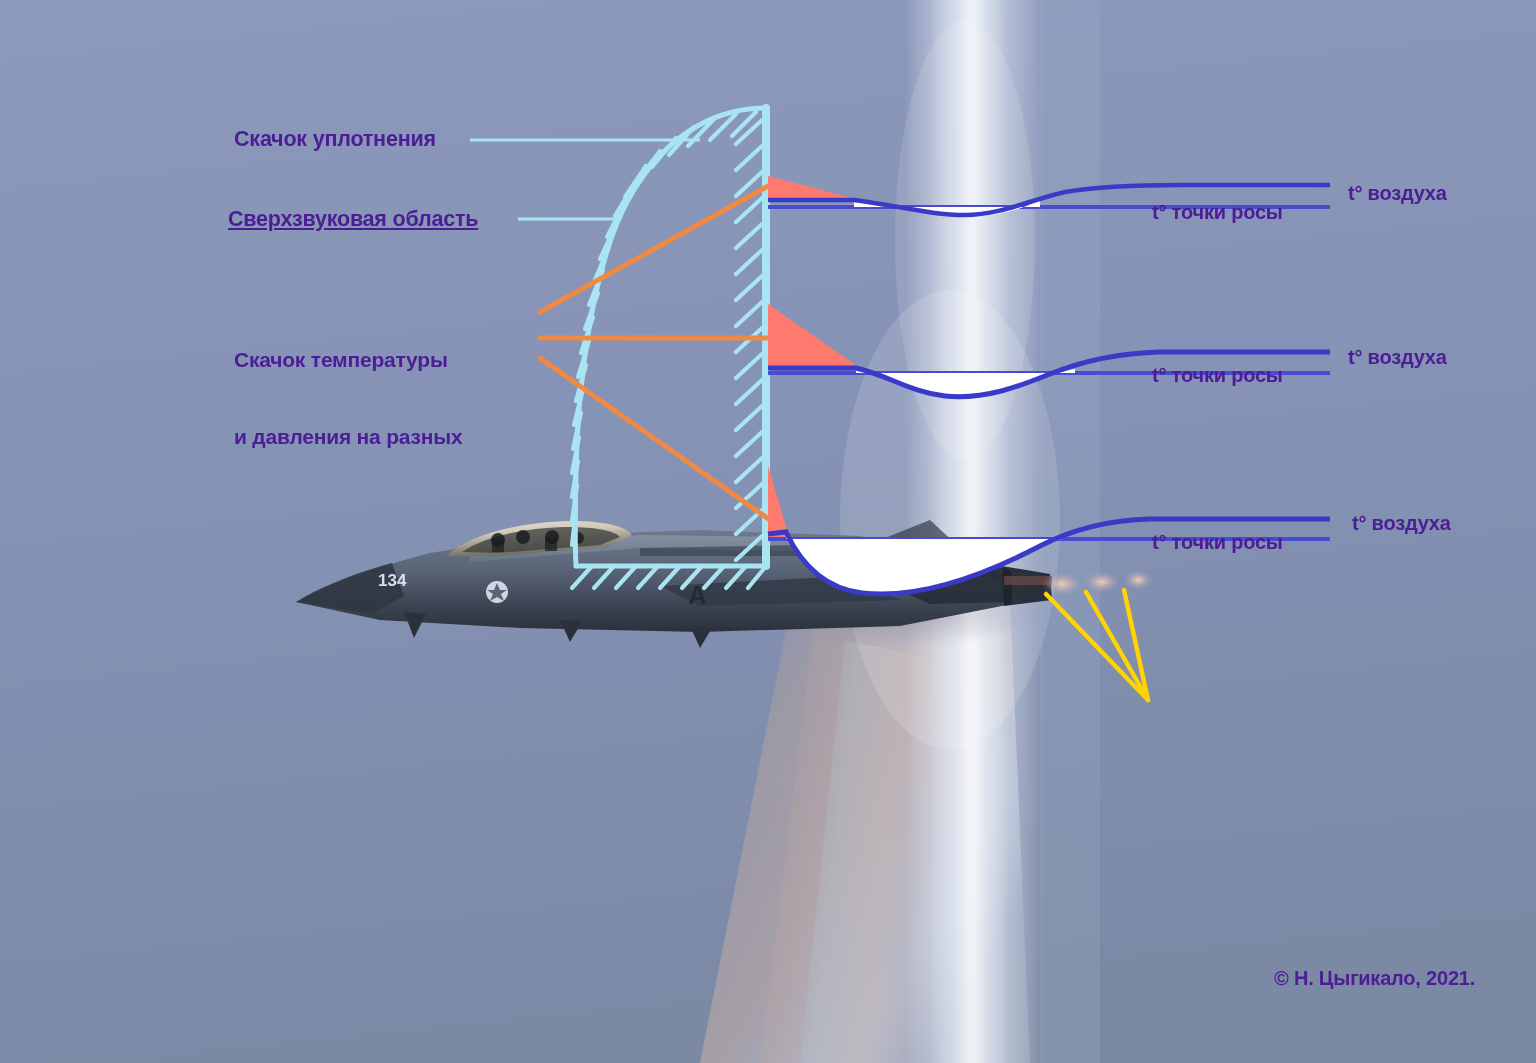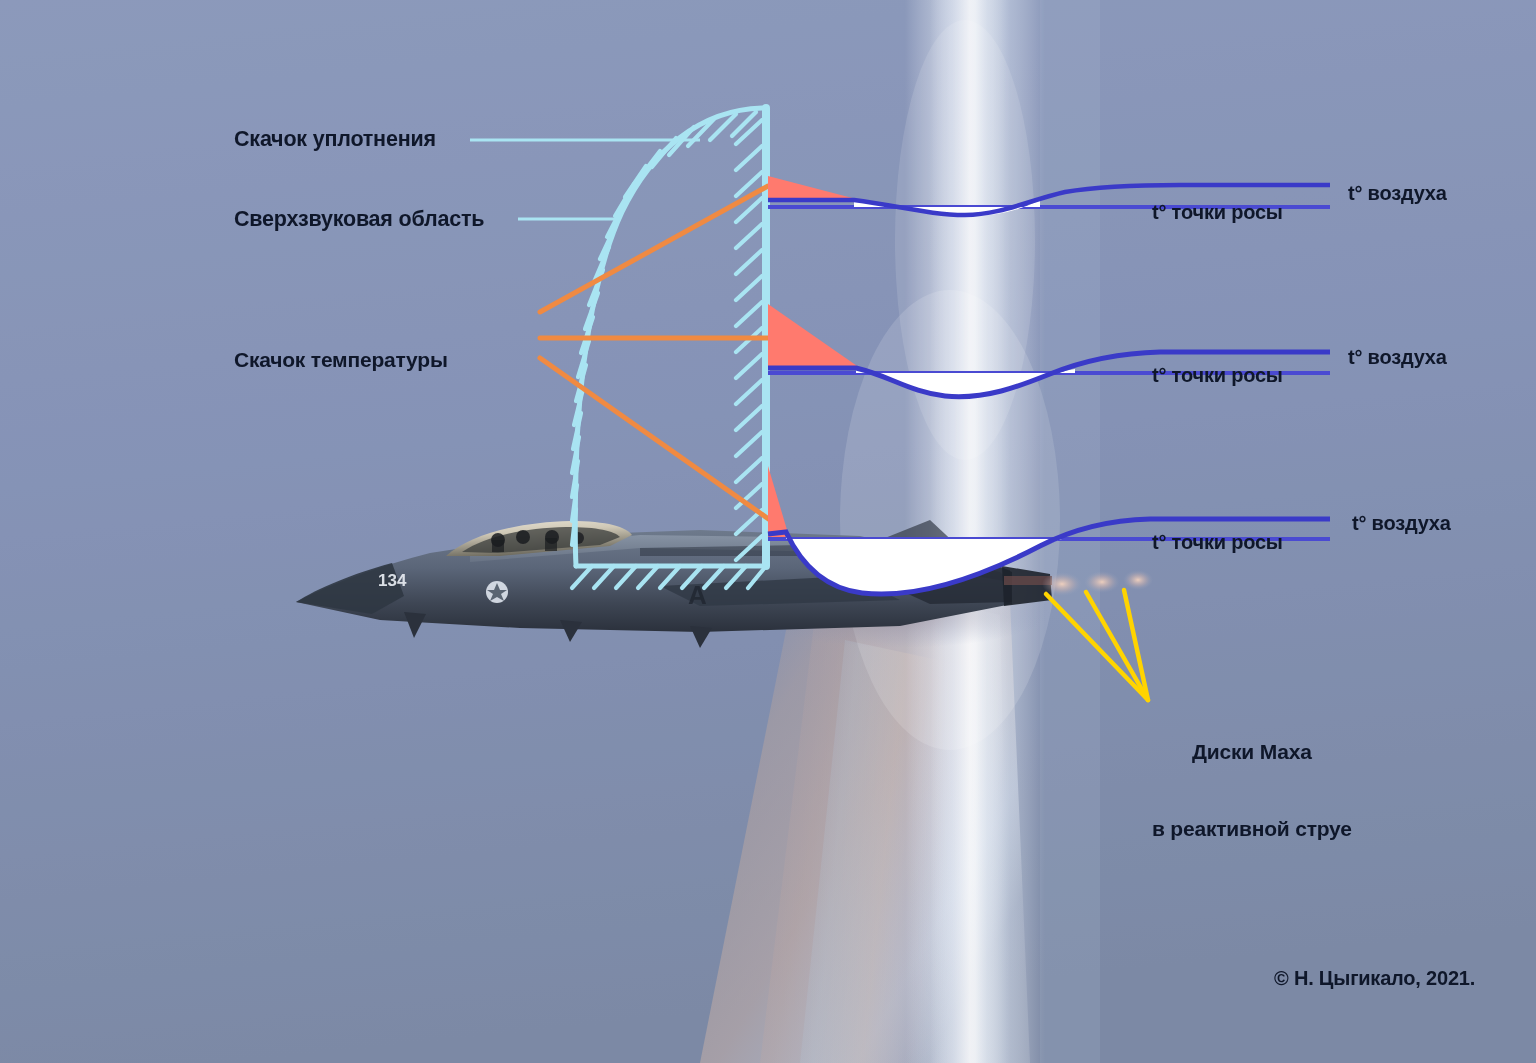--- a/index.html
+++ b/index.html
@@ -19,33 +19,33 @@
   }
   #scene {
     position: absolute;
     inset: 0;
     width: 100%;
     height: 100%;
     display: block;
   }
   .lbl {
     position: absolute;
-    color: #0f172a;
+    color: #4c1d95;
     font-weight: bold;
     font-family: "Liberation Sans", sans-serif;
     white-space: pre;
     line-height: 1.22;
     letter-spacing: -0.2px;
   }
   .lbl-22 { font-size: 21.5px; }
-  .lbl-21 { font-size: 21px; text-align: center; }
+  .lbl-21 { font-size: 21px; }
   .lbl-19 { font-size: 20px; }
   .lbl-copy { font-size: 20px; margin-left: 20px; }
   #lbl-shock       { left: 234px; top: 126px; }
-  #lbl-supersonic  { left: 234px; top: 206px; }
+  #lbl-supersonic  { left: 228px; top: 206px; text-decoration: underline; }
   #lbl-tempjump    { left: 234px; top: 296px; }
   #lbl-machdisks   { left: 1152px; top: 688px; }
   #lbl-copyright   { left: 1254px; top: 966px; }
   #lbl-air-1   { left: 1348px; top: 181px; }
   #lbl-dew-1   { left: 1152px; top: 200px; }
   #lbl-air-2   { left: 1348px; top: 345px; }
   #lbl-dew-2   { left: 1152px; top: 363px; }
   #lbl-air-3   { left: 1352px; top: 511px; }
   #lbl-dew-3   { left: 1152px; top: 530px; }
 </style>
@@ -359,26 +359,23 @@
     </g>
 
   </svg>
 
   <div class="lbl lbl-22" id="lbl-shock">Скачок уплотнения</div>
 
   <div class="lbl lbl-22" id="lbl-supersonic">Сверхзвуковая область</div>
 
   <div id="lbl-tempjump" class="lbl lbl-21">
     <div>Скачок температуры</div>
+    <div>и давления на разных</div>
   </div>
 
-  <div id="lbl-machdisks" class="lbl lbl-21">
-    <div>Диски Маха</div>
-    <div>в реактивной струе</div>
-  </div>
 
   <div class="lbl lbl-19" id="lbl-air-1">t° воздуха</div>
   <div class="lbl lbl-19" id="lbl-dew-1">t° точки росы</div>
 
   <div class="lbl lbl-19" id="lbl-air-2">t° воздуха</div>
   <div class="lbl lbl-19" id="lbl-dew-2">t° точки росы</div>
 
   <div class="lbl lbl-19" id="lbl-air-3">t° воздуха</div>
   <div class="lbl lbl-19" id="lbl-dew-3">t° точки росы</div>
 

